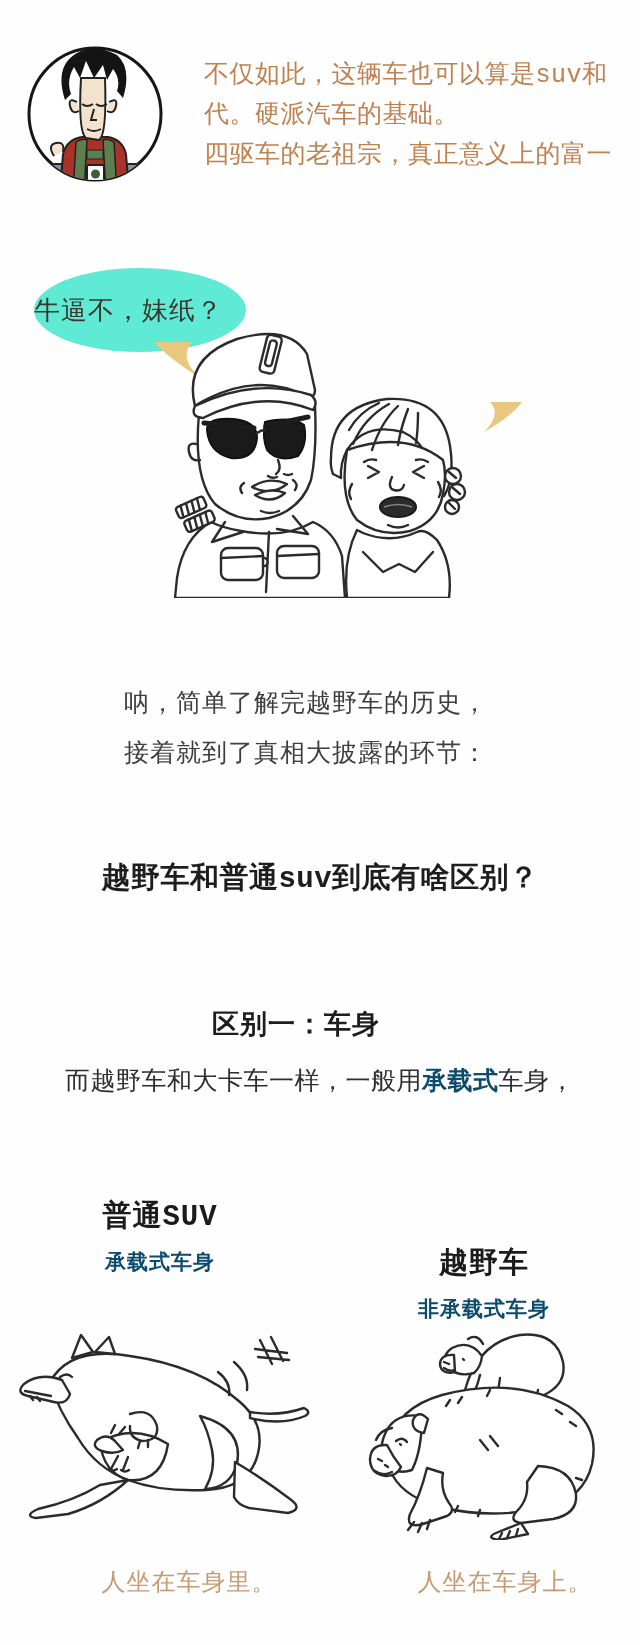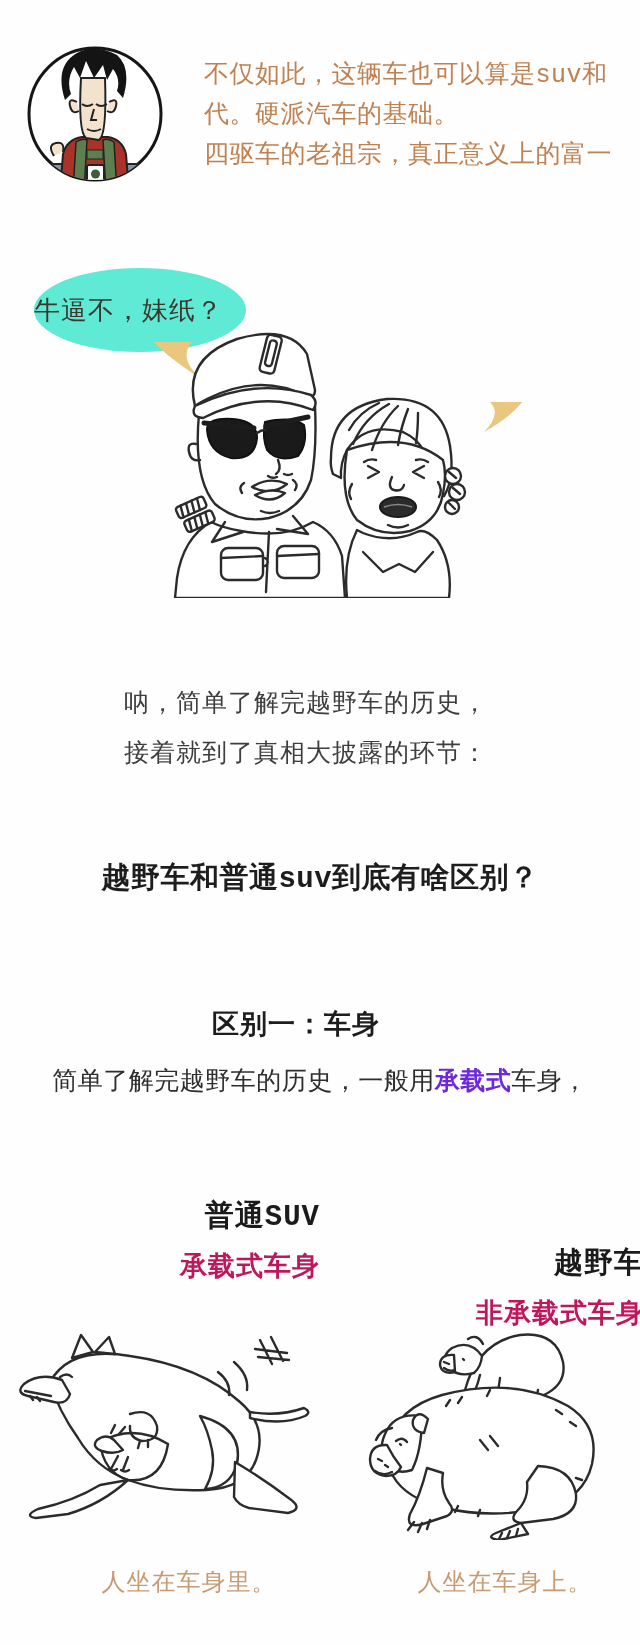--- a/index.html
+++ b/index.html
@@ -20,26 +20,26 @@
   .couple{position:absolute;left:165px;top:326px;width:335px;height:272px;}
   
   .narration{position:absolute;left:0;top:680px;width:540px;text-align:center;
              color:#3e3e3e;font-size:25px;line-height:50px;letter-spacing:1px;margin-left:36px;}
   .question{position:absolute;left:0;top:858px;width:640px;text-align:center;
             color:#1d1d1d;font-size:29px;font-weight:700;letter-spacing:.5px;}
   .section-h{position:absolute;left:0;top:1006px;width:592px;text-align:center;
              color:#1d1d1d;font-size:27px;font-weight:700;letter-spacing:1px;}
   .para{position:absolute;left:0;top:1056px;width:640px;text-align:center;
         color:#2e2e2e;font-size:25px;line-height:54px;letter-spacing:.5px;}
-  .para .b{font-weight:800;color:#6d28d9;}
-  
-  .col{position:absolute;top:1196px;width:320px;text-align:right;}
+  .para .b{font-weight:800;color:#0c4a6e;}
+  
+  .col{position:absolute;top:1196px;width:320px;text-align:center;}
   .col-left{left:0;} .col-right{left:324px;margin-top:47px;}
   .col-title{color:#1b1b1b;font-size:29px;font-weight:700;letter-spacing:1px;}
-  .col-sub{margin-top:12px;color:#be185d;font-size:27px;font-weight:700;letter-spacing:1px;}
+  .col-sub{margin-top:12px;color:#0c4a6e;font-size:21px;font-weight:700;letter-spacing:1px;}
   .animal{position:absolute;width:300px;height:222px;}
   .animal-left{left:10px;top:1322px;}
   .animal-right{left:330px;top:1318px;}
   .caption{position:absolute;top:1566px;width:320px;text-align:center;
            color:#c79a72;font-size:24px;letter-spacing:1px;transform:translateX(25px);}
   .caption-left{left:4px;} .caption-right{left:320px;}
   svg{display:block;width:100%;height:100%;}
   .ln{fill:none;stroke:#2b2b2b;stroke-width:2.4;stroke-linecap:round;stroke-linejoin:round;}
   .lnf{fill:#ffffff;stroke:#2b2b2b;stroke-width:2.4;stroke-linecap:round;stroke-linejoin:round;}
 </style>
@@ -147,21 +147,21 @@
   <div class="narration">
     <div>呐，简单了解完越野车的历史，</div>
     <div>接着就到了真相大披露的环节：</div>
   </div>
 
   <div class="question">越野车和普通suv到底有啥区别？</div>
 
   <div class="section-h">区别一：车身</div>
   <div class="para">
     <div>
-      <span>简单了解完越野车的历史，一般用</span><span class="b">承载式</span><span>车身，</span>
+      <span>而越野车和大卡车一样，一般用</span><span class="b">承载式</span><span>车身，</span>
     </div>
   </div>
 
   <div class="col col-left">
     <div class="col-title">普通SUV</div>
     <div class="col-sub">承载式车身</div>
   </div>
   <div class="col col-right">
     <div class="col-title">越野车</div>
     <div class="col-sub">非承载式车身</div>

